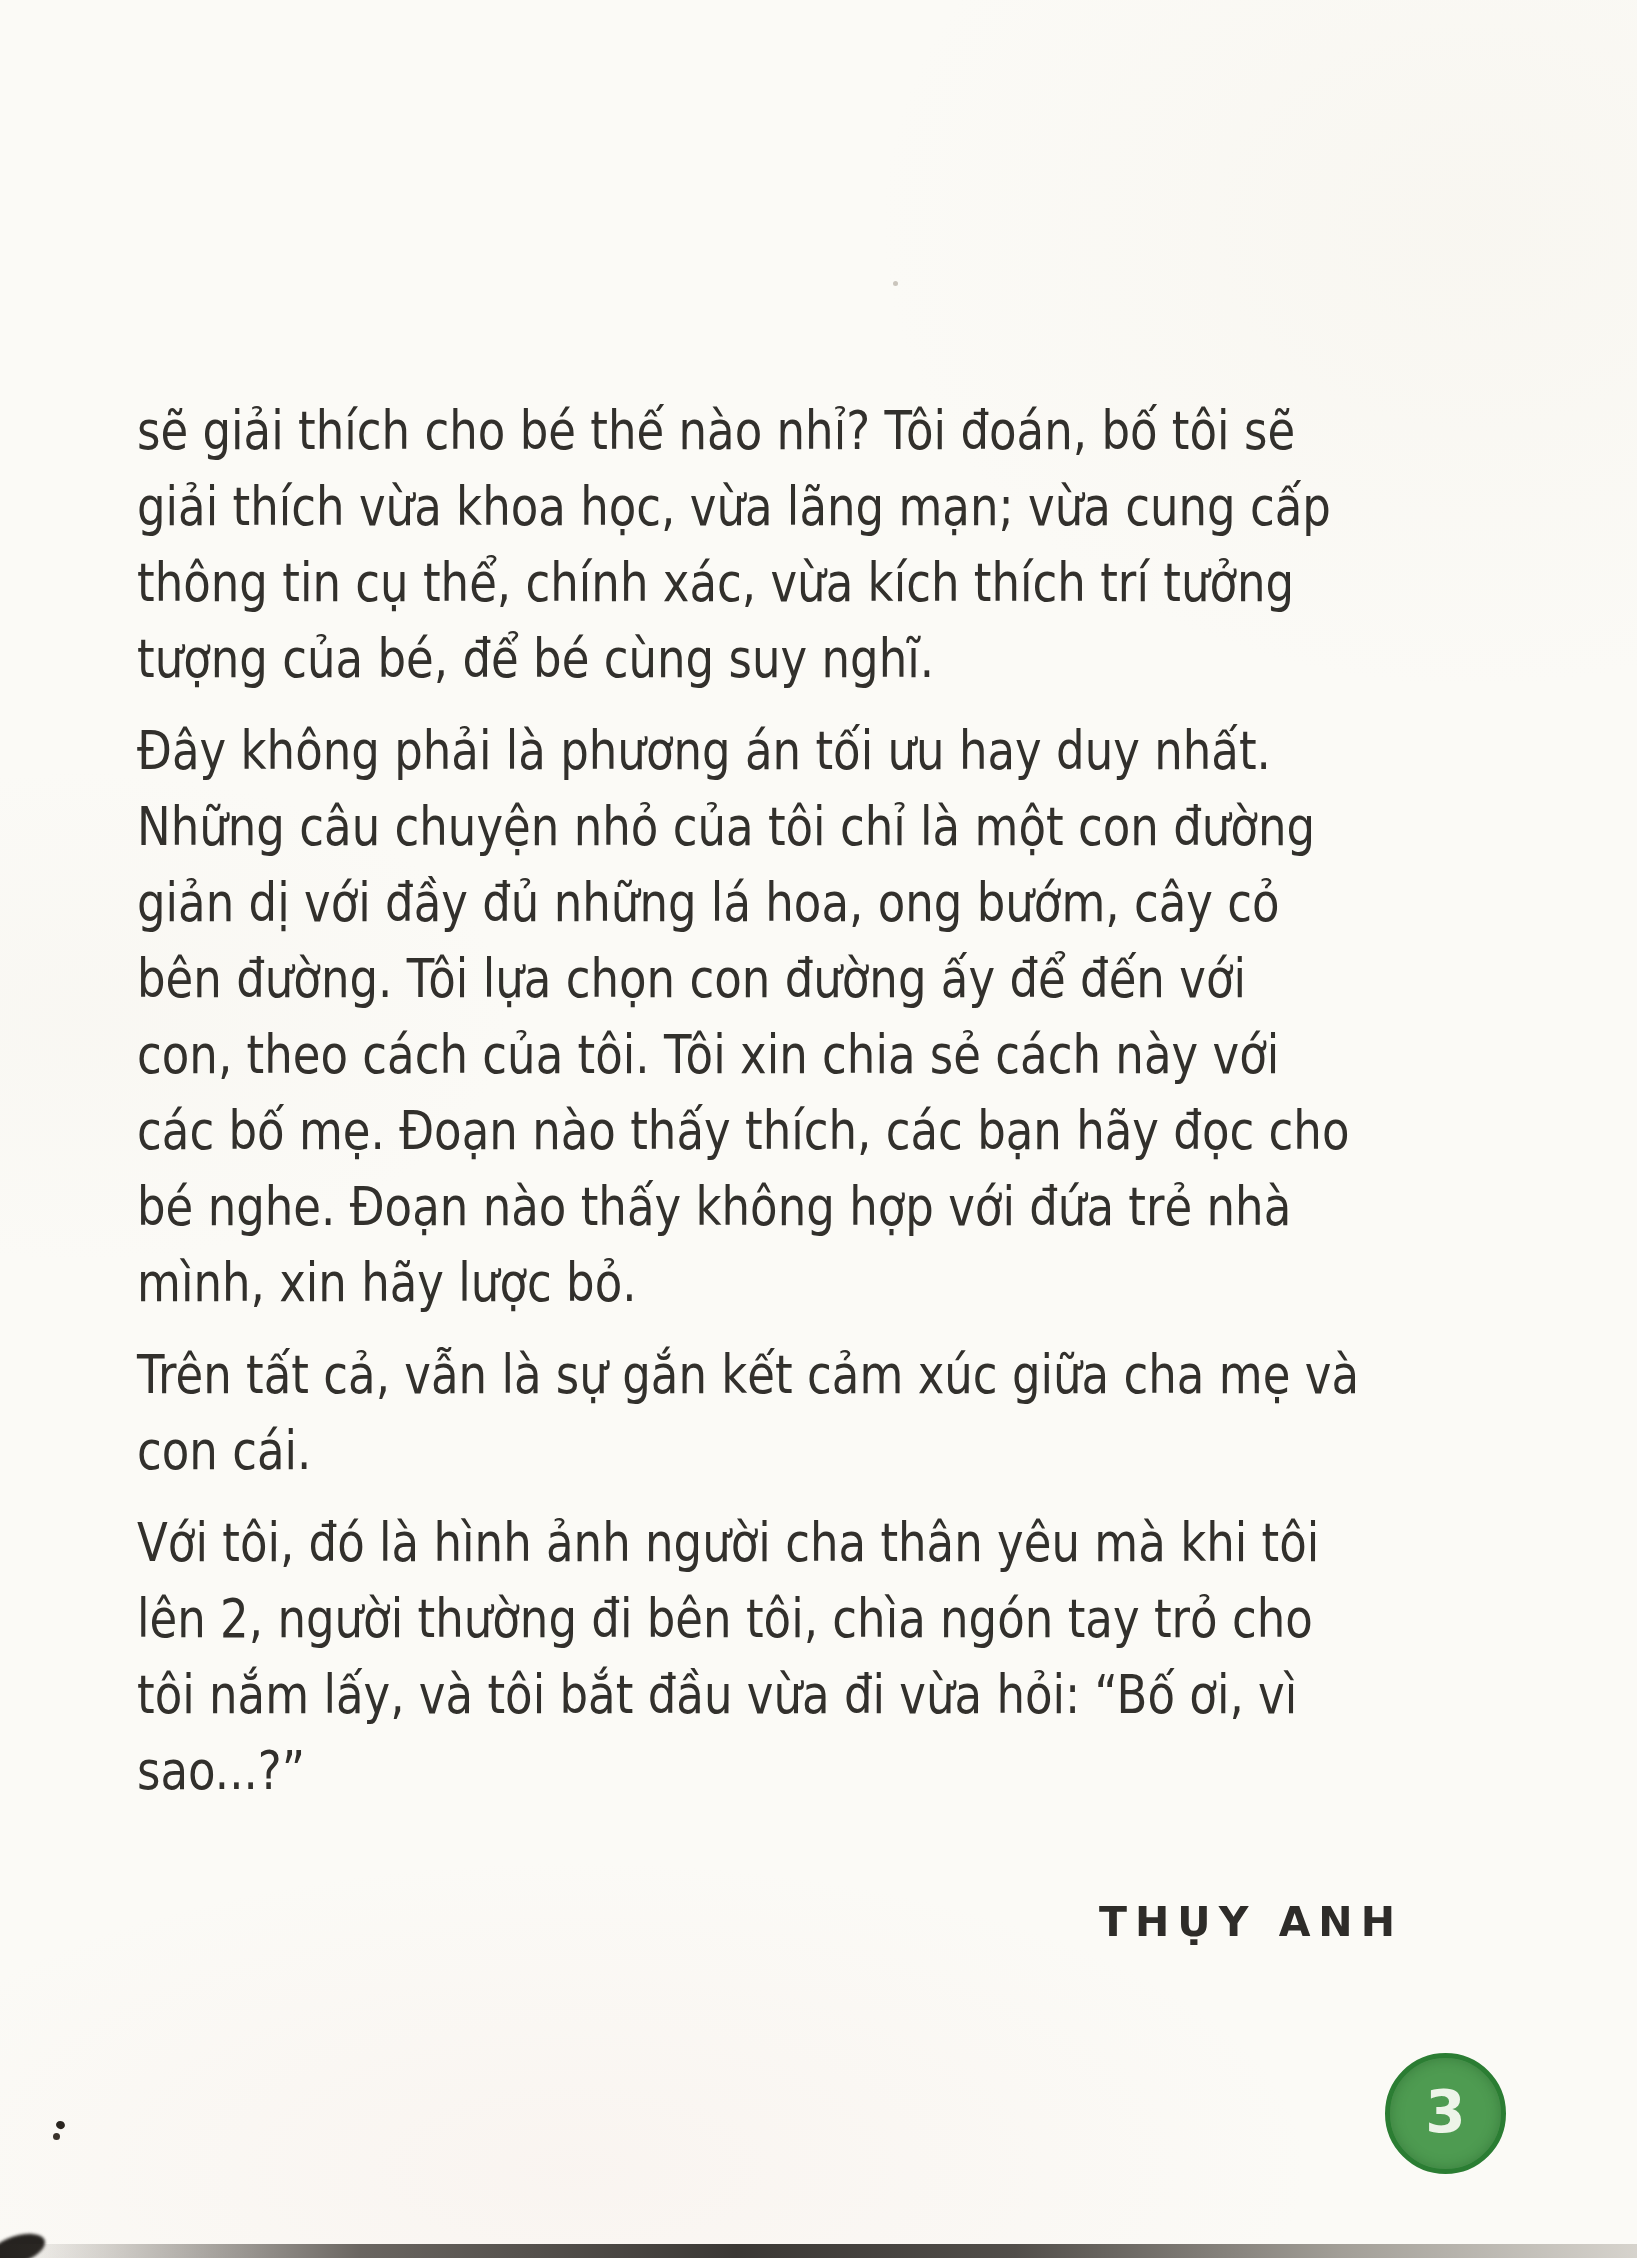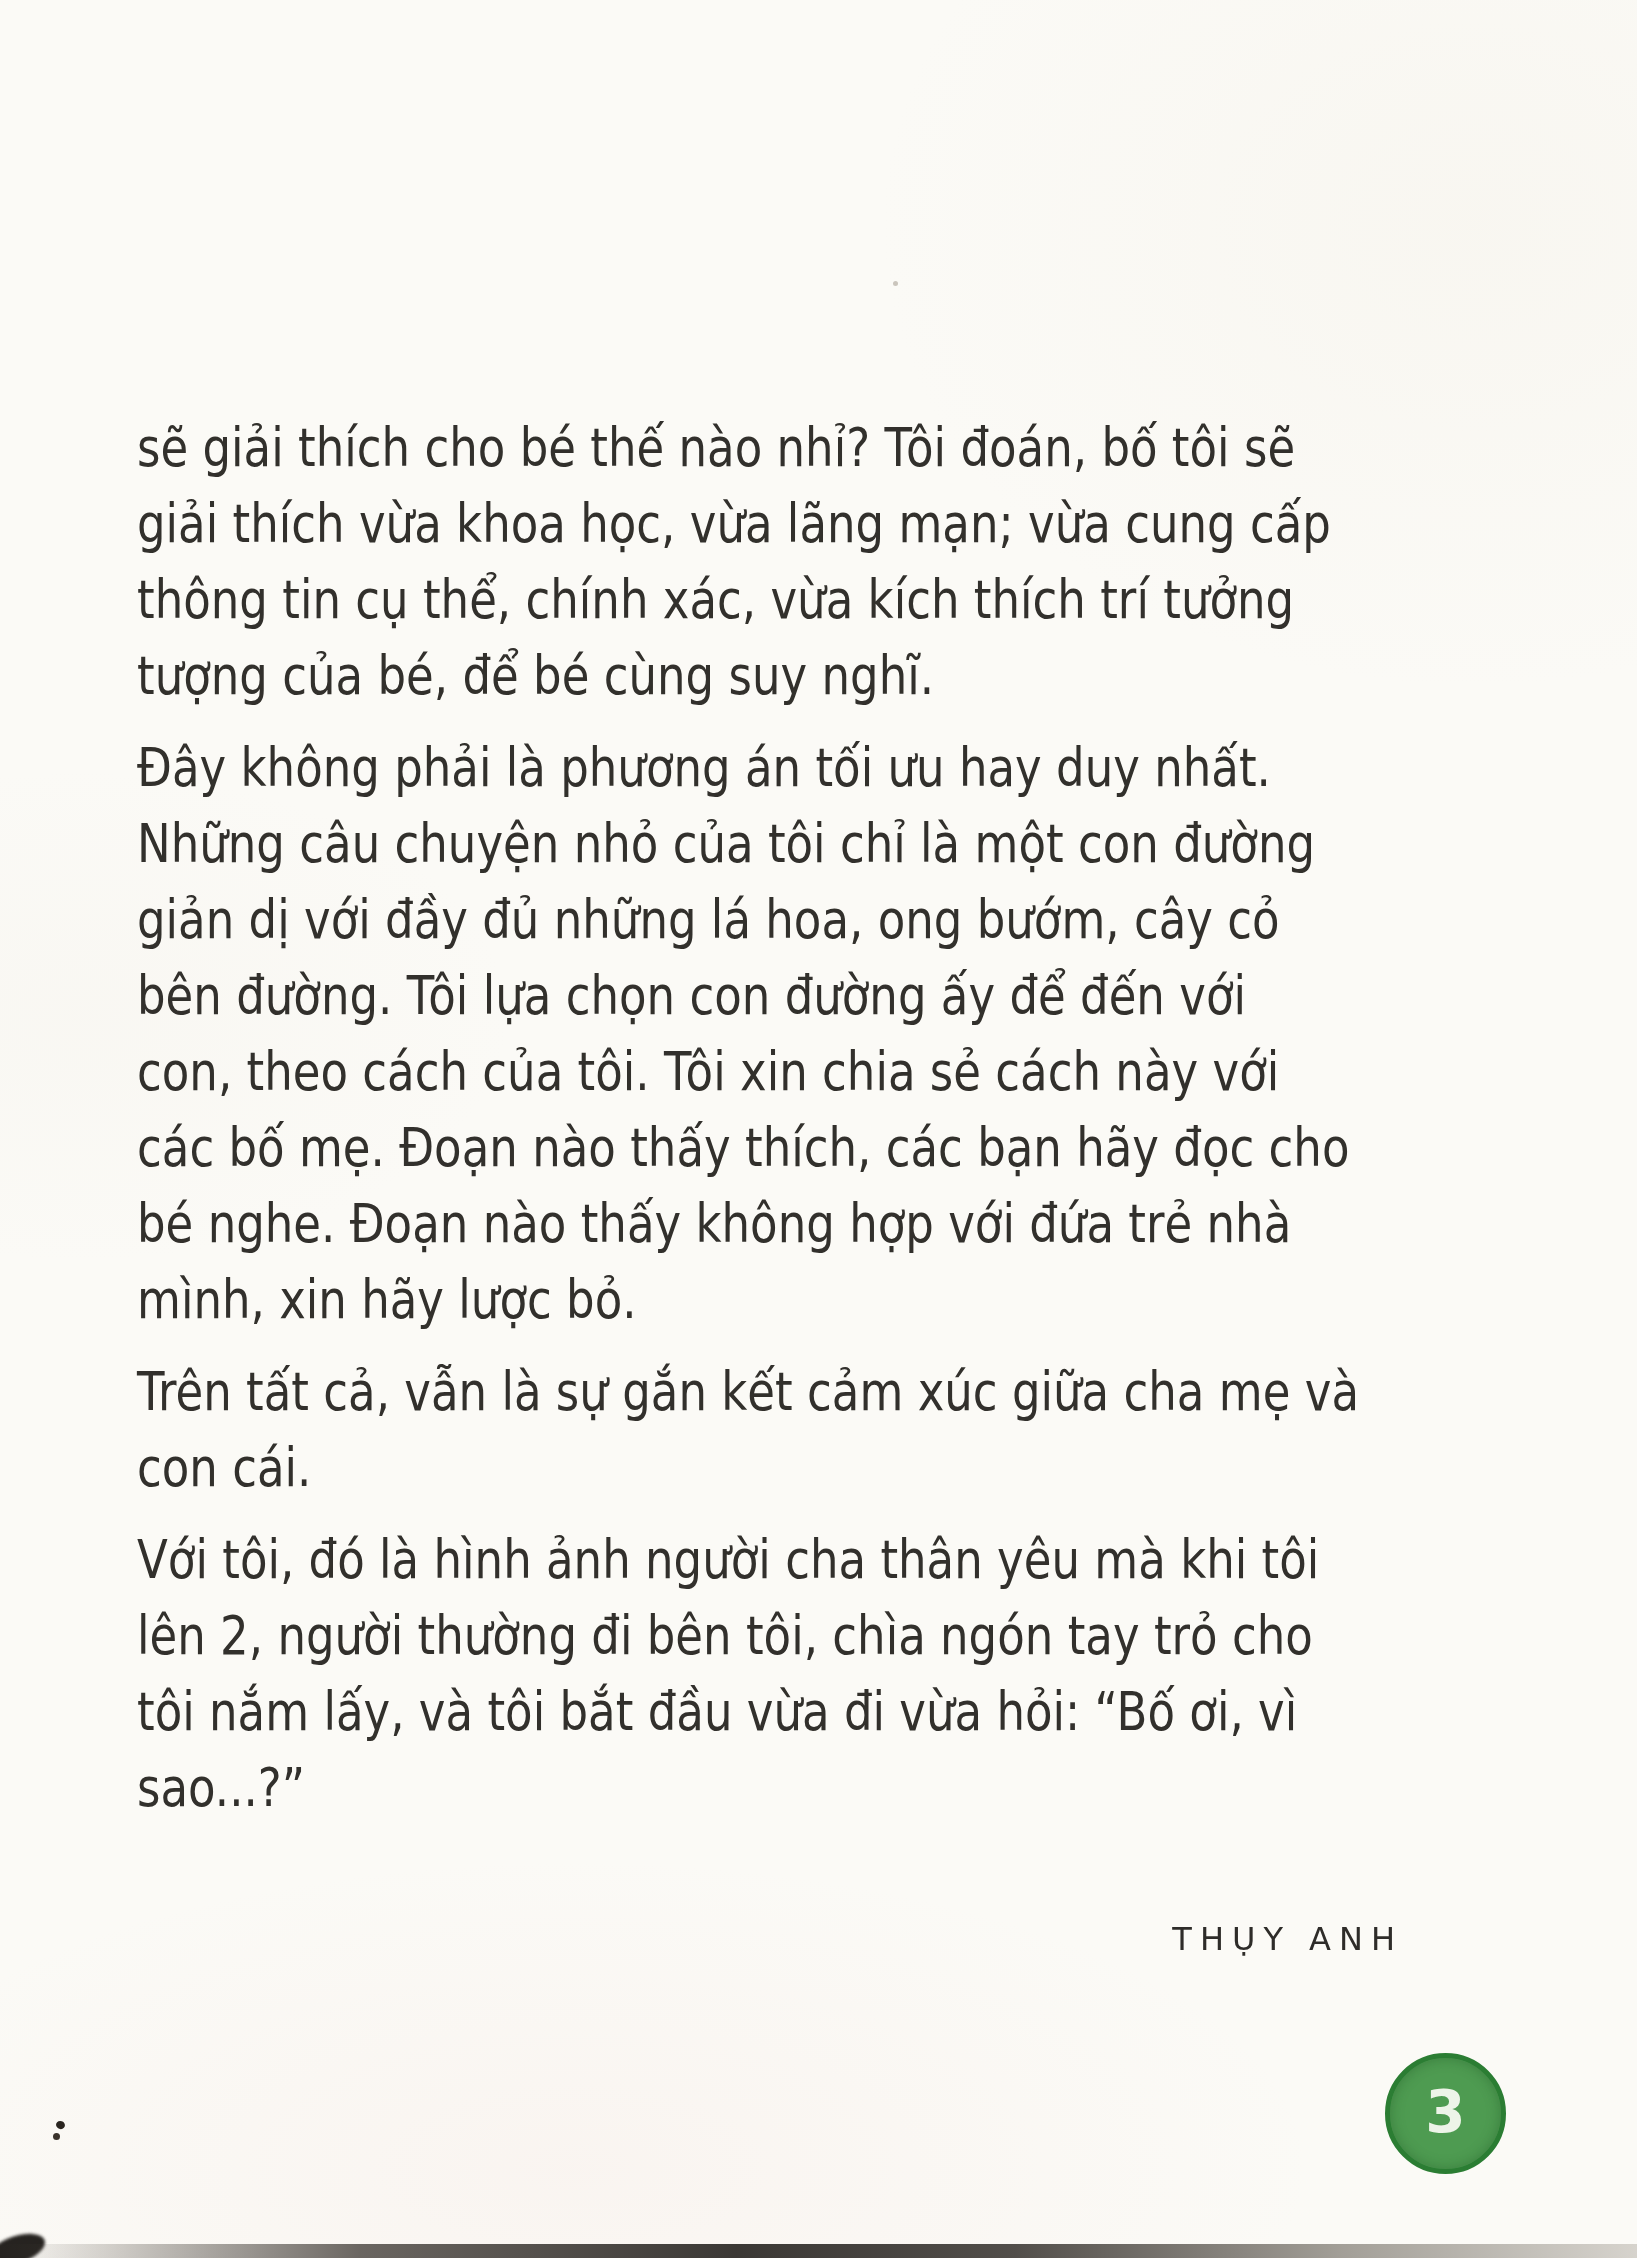--- a/index.html
+++ b/index.html
@@ -30,40 +30,40 @@
       radial-gradient(1059px 441px at 35% 96%, rgba(238,205,200,0.12), rgba(238,205,200,0) 70%),
       radial-gradient(794px 618px at 90% 10%, rgba(236,230,216,0.18), rgba(236,230,216,0) 75%),
       radial-gradient(618px 353px at 5% 45%, rgba(230,224,212,0.10), rgba(230,224,212,0) 70%);
   }
   .text-block {
     position: absolute;
     left: 137px;
     top: 393px;
     width: 1266px;
     color: var(--text);
-    margin-top: 17px;
   }
   .para {
     font-size: 53px;
     line-height: 76px;
     letter-spacing: 0px;
     white-space: nowrap;
     transform: scaleX(0.85);
     transform-origin: left top;
     margin-bottom: 16px;
   }
   .para:last-of-type { margin-bottom: 0; }
   .line { height: 76px; }
   .author {
     margin-top: 90px;
-    font-size: 32px;
+    font-size: 41px;
     line-height: 46px;
     letter-spacing: 8px;
     text-align: right;
     color: #2e2c29;
+    font-weight: bold;
   }
   .page-number-badge {
     position: absolute;
     left: 1385px;
     top: 2053px;
     width: 121px;
     height: 121px;
     border-radius: 50%;
     background: var(--circle_fill);
     border: 5.3px solid var(--circle_border);

